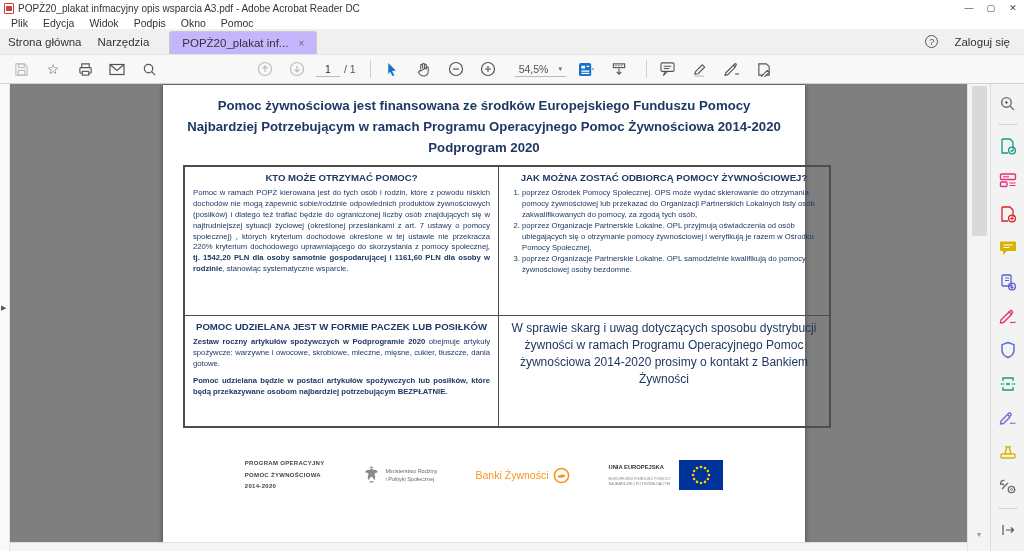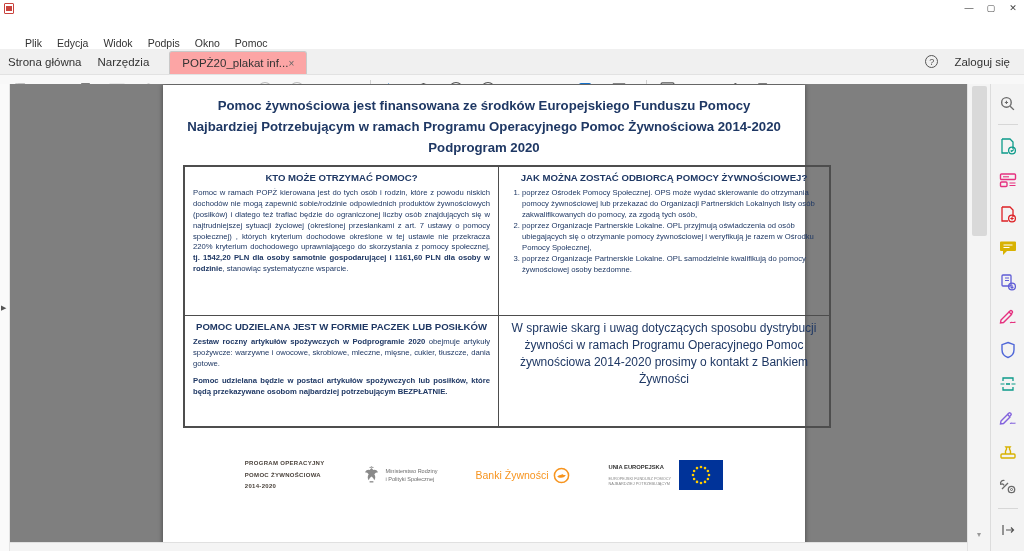--- a/index.html
+++ b/index.html
@@ -10,30 +10,30 @@
   .titlebar { height:16px; display:flex; align-items:center; padding-left:4px;
               font-size:10px; color:#333; background:#fff; }
   .app-icon { width:10px; height:11px; background:#fff; border:1px solid #c9433d;
               border-radius:1px; margin-right:4px; position:relative; }
   .app-icon::after { content:""; position:absolute; left:1px; top:2px; right:1px; height:5px;
               background:#c9433d; }
   .win-controls { margin-left:auto; display:flex; }
   .win-btn { width:22px; height:14px; font-size:9px; color:#444; display:flex;
              align-items:center; justify-content:center; cursor:default; }
 
-  .menubar { height:13px; display:flex; align-items:center; gap:15px; padding-left:25px;
-             font-size:10.5px; color:#333; background:#fff;margin-top:20px; }
+  .menubar { height:13px; display:flex; align-items:center; gap:15px; padding-left:11px;
+             font-size:10.5px; color:#333; background:#fff; }
   .menubar span { cursor:default; }
 
   
   .tabbar { height:26px; background:#f0f0f0; border-bottom:1px solid #e2e2e2;
             display:flex; align-items:stretch; font-size:11.5px; color:#333; }
   .tab-plain { display:flex; align-items:center; padding:0 8px;justify-content:center; }
-  .tab-doc { display:flex; align-items:center; padding:0 12px; margin-top:2px;
-             background:#fca5a5; border:1px solid #c9c9c9; border-bottom:none;
+  .tab-doc { display:flex; align-items:center; gap:10px; padding:0 12px; margin-top:2px;
+             background:#c4b5fd; border:1px solid #c9c9c9; border-bottom:none;
              border-radius:3px 3px 0 0; margin-left:12px; }
   .tab-close { color:#666; font-size:10px; }
   .tabbar-right { margin-left:auto; display:flex; align-items:center; gap:16px; padding-right:14px; }
   .help-circ { width:13px; height:13px; border:1px solid #555; border-radius:50%;
                font-size:9px; display:flex; align-items:center; justify-content:center; color:#555; }
 
   
   .toolbar { height:29px; background:#f8f8f8; border-bottom:1px solid #d2d2d2;
              display:flex; align-items:center; padding-left:8px; font-size:10.5px; color:#444; }
   .tbtn { width:26px; height:22px; display:flex; align-items:center; justify-content:center;
@@ -97,20 +97,21 @@
   .eu-block { display:flex; align-items:center; gap:8px; }
   .eu-text { display:flex; flex-direction:column; }
   .eu-title { font-size:5.8px; font-weight:bold; color:#333; margin-bottom:6px; }
   .eu-sub { font-size:3.9px; color:#888; line-height:1.5; }
 </style>
 </head>
 <body>
 
 <div class="titlebar">
   <span class="app-icon"></span>
+  <span>POPŻ20_plakat infmacyjny opis wsparcia A3.pdf - Adobe Acrobat Reader DC</span>
   <span class="win-controls">
     <span class="win-btn">—</span>
     <span class="win-btn">▢</span>
     <span class="win-btn">✕</span>
   </span>
 </div>
 
 <div class="menubar">
   <span>Plik</span>
   <span>Edycja</span>

